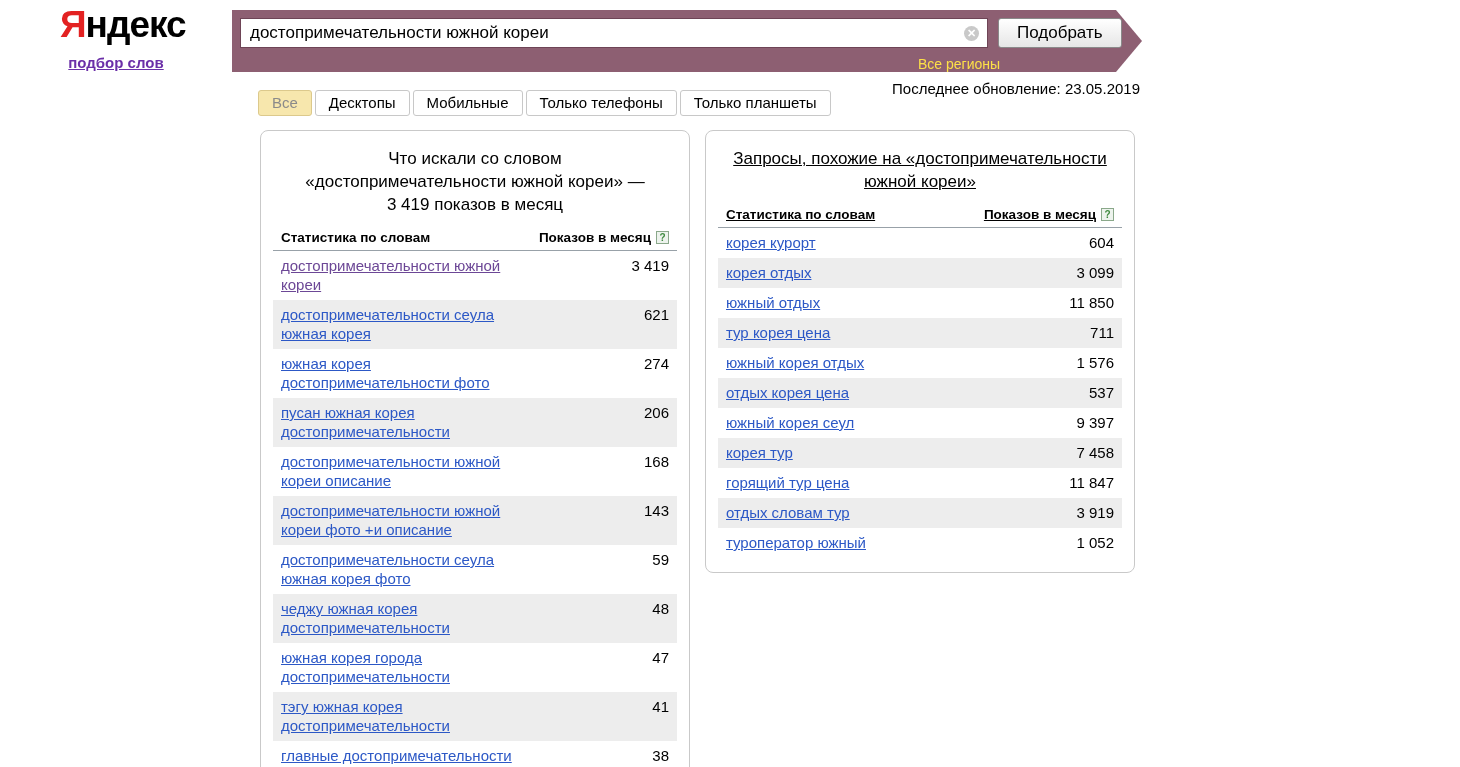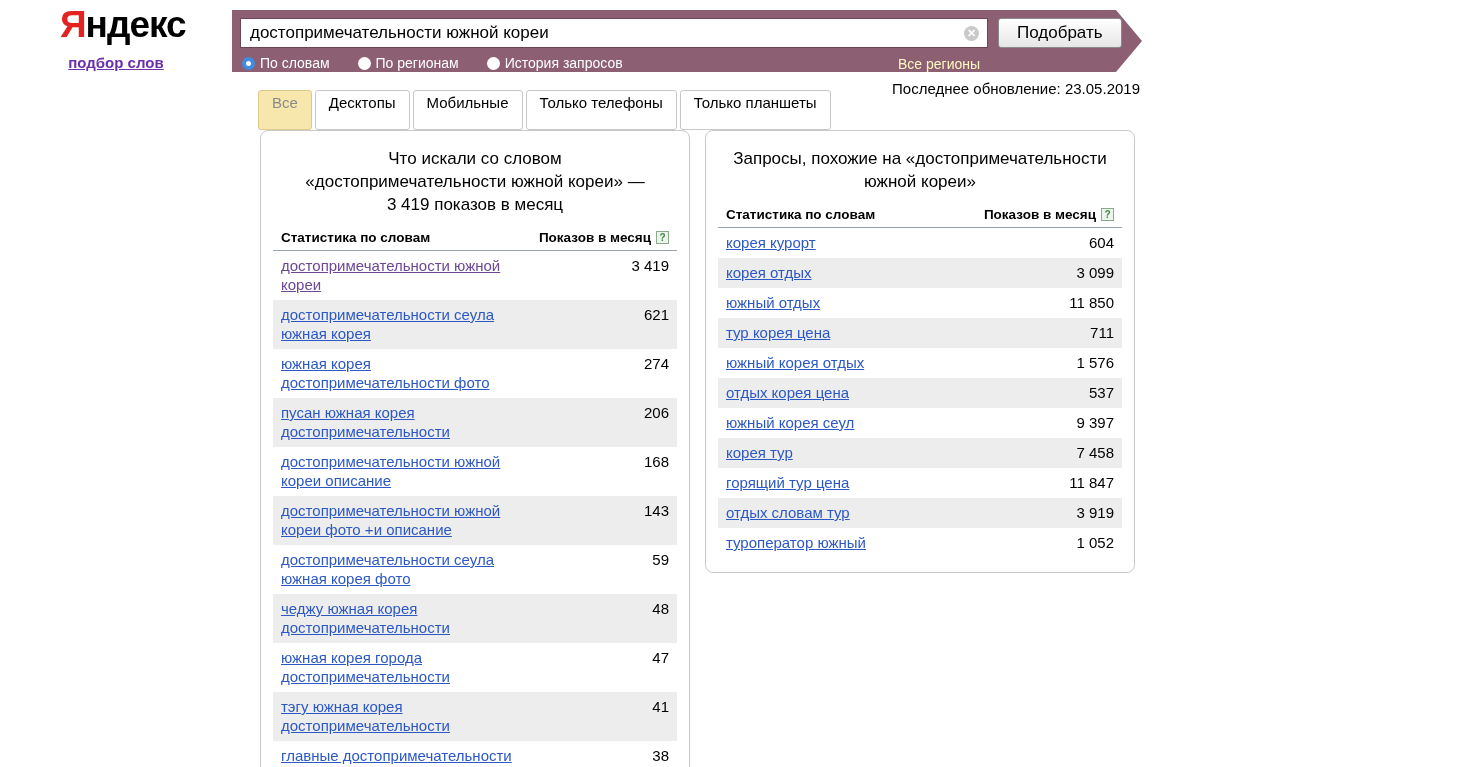--- a/index.html
+++ b/index.html
@@ -32,36 +32,36 @@
     background:linear-gradient(#ffffff,#e6e6e6); border:1px solid #8a8a8a; border-radius:3px;
     cursor:pointer; }
   .mode-row { position:absolute; left:10px; top:45px; display:flex; align-items:center; }
   .mode { display:flex; align-items:center; margin-right:28px; cursor:pointer; }
   .radio-dot { width:13px; height:13px; border-radius:50%; background:#fff; margin-right:5px;
     position:relative; flex:0 0 auto; }
   .mode.selected .radio-dot { background:#3e8de0; }
   .mode.selected .radio-dot::after { content:""; position:absolute; left:4px; top:4px;
     width:5px; height:5px; border-radius:50%; background:#fff; }
   .mode-label { color:#fff; font-size:14px; }
-  .regions-link { position:absolute; left:666px; top:46px; color:#fef9c3; font-size:14px;
+  .regions-link { position:absolute; left:686px; top:46px; color:#fde047; font-size:14px;
     border-bottom:1px dotted #e8d7de; cursor:pointer; }
 
   
   .tabs { position:absolute; left:258px; top:90px; display:flex; }
-  .tab { height:40px; line-height:24px; padding:0 13px; margin-right:3px; font-size:15px;
+  .tab { height:26px; line-height:24px; padding:0 13px; margin-right:3px; font-size:15px;
     background:#fff; border:1px solid #c8c8c8; border-radius:3px; cursor:pointer;
     white-space:nowrap; }
   .tab.selected { background:#f7e7ad; border-color:#dcc98c; color:#8a8a8a; }
   .last-update { position:absolute; top:80px; right:320px; font-size:15px; }
 
   
   .panel { position:absolute; top:130px; background:#fff; border:1px solid #c9c9c9;
     border-radius:8px; padding:10px 12px 14px 12px; }
   .panel-left  { left:260px; width:430px; height:680px; }
-  .panel-right { left:705px; width:430px; }
+  .panel-right { left:705px; width:430px;text-decoration:underline; }
   .panel-title { text-align:center; font-size:17px; line-height:23px; margin:6px auto 14px auto; }
   .panel-left  .panel-title { max-width:345px; }
   .panel-right .panel-title { max-width:410px; }
   .thead { display:flex; justify-content:space-between; align-items:flex-end;
     font-size:13.5px; font-weight:bold; padding:0 8px 5px 8px;
     border-bottom:1px solid #98a1a8; }
   .help-icon { display:inline-block; width:13px; height:13px; margin-left:5px;
     background:#edf3ed; border:1px solid #8aa88a; color:#3f8a3f; font-size:10px;
     line-height:12px; text-align:center; font-weight:bold; vertical-align:1px; cursor:pointer; }
   .trow { position:relative; padding:5px 8px 6px 8px; font-size:15px; line-height:19px; }
@@ -78,34 +78,20 @@
   <div class="logo"><span class="ya">Я</span><span>ндекс</span></div>
   <span class="logo-sub">подбор слов</span>
 </div>
 
 <div class="search-panel">
   <div class="query-wrap">
     <input class="query-input" value="достопримечательности южной кореи" style="">
     <span class="clear-btn">✕</span>
   </div>
   <button class="submit-btn">Подобрать</button>
-  <div class="mode-row">
-    <span class="mode selected">
-      <span class="radio-dot"></span>
-      <span class="mode-label">По словам</span>
-    </span>
-    <span class="mode">
-      <span class="radio-dot"></span>
-      <span class="mode-label">По регионам</span>
-    </span>
-    <span class="mode">
-      <span class="radio-dot"></span>
-      <span class="mode-label">История запросов</span>
-    </span>
-  </div>
   <span class="regions-link">Все регионы</span>
 </div>
 
 <div class="tabs">
   <span class="tab selected">Все</span>
   <span class="tab">Десктопы</span>
   <span class="tab">Мобильные</span>
   <span class="tab">Только телефоны</span>
   <span class="tab">Только планшеты</span>
 </div>

